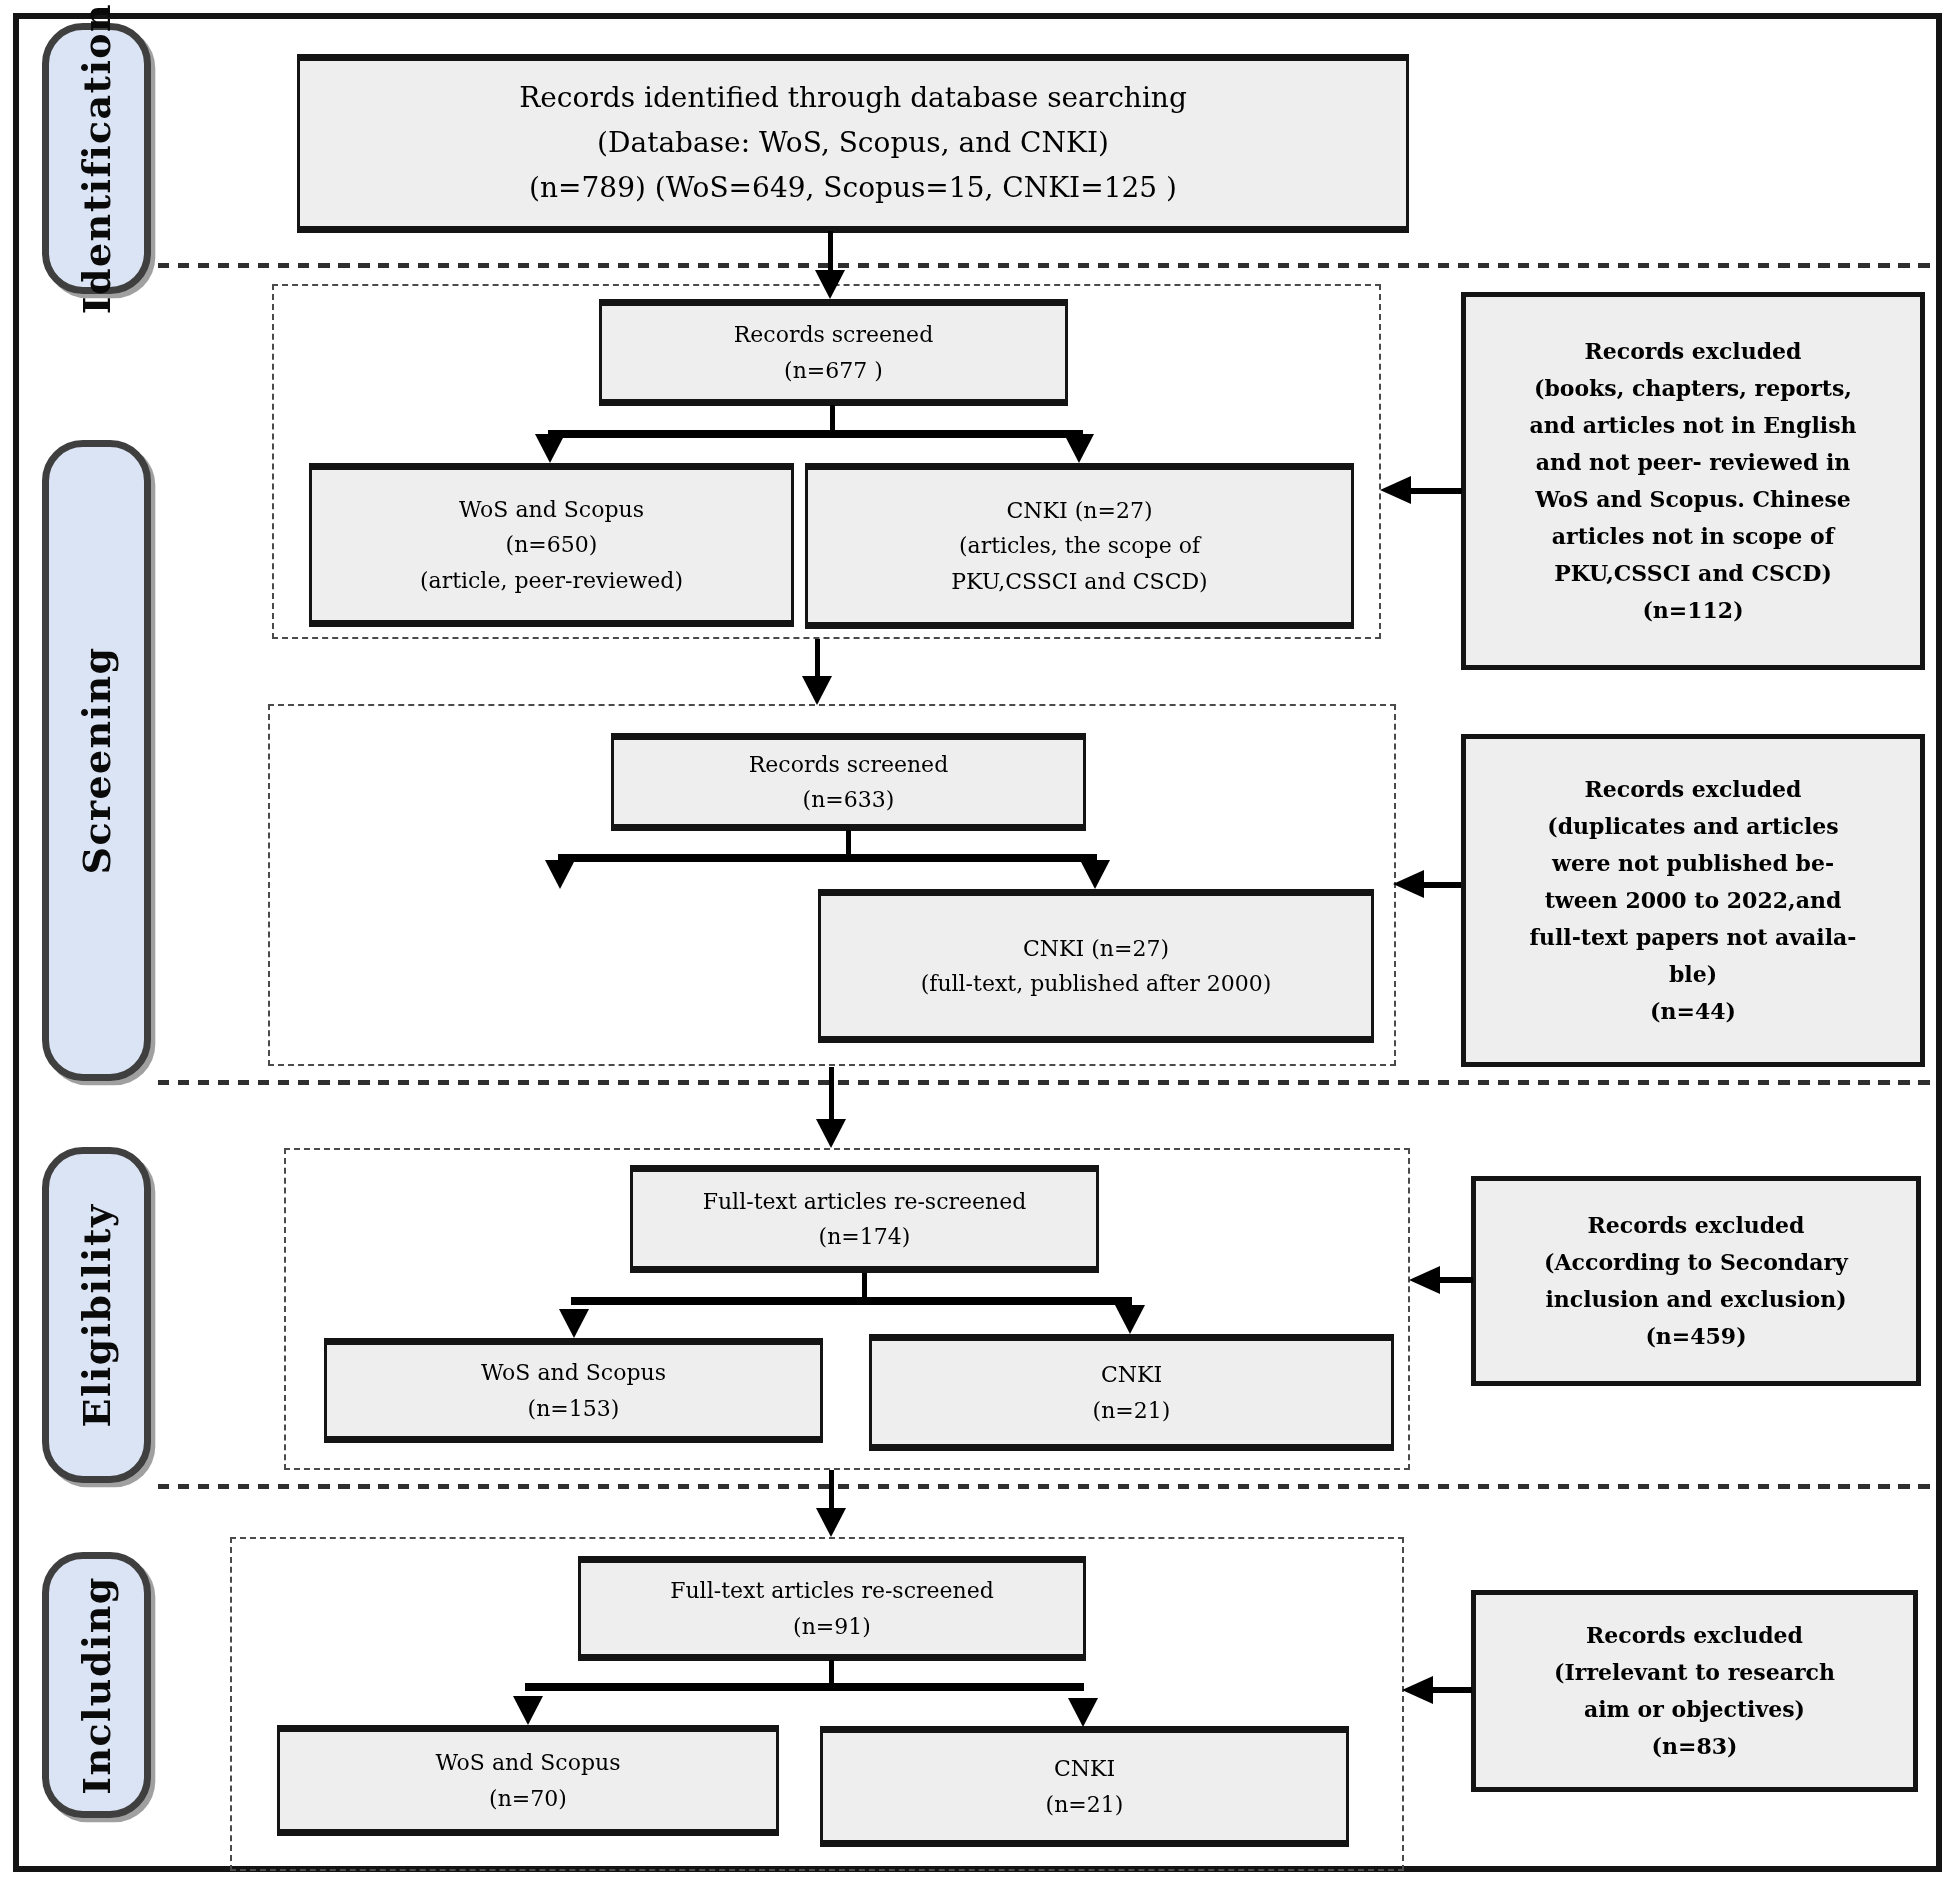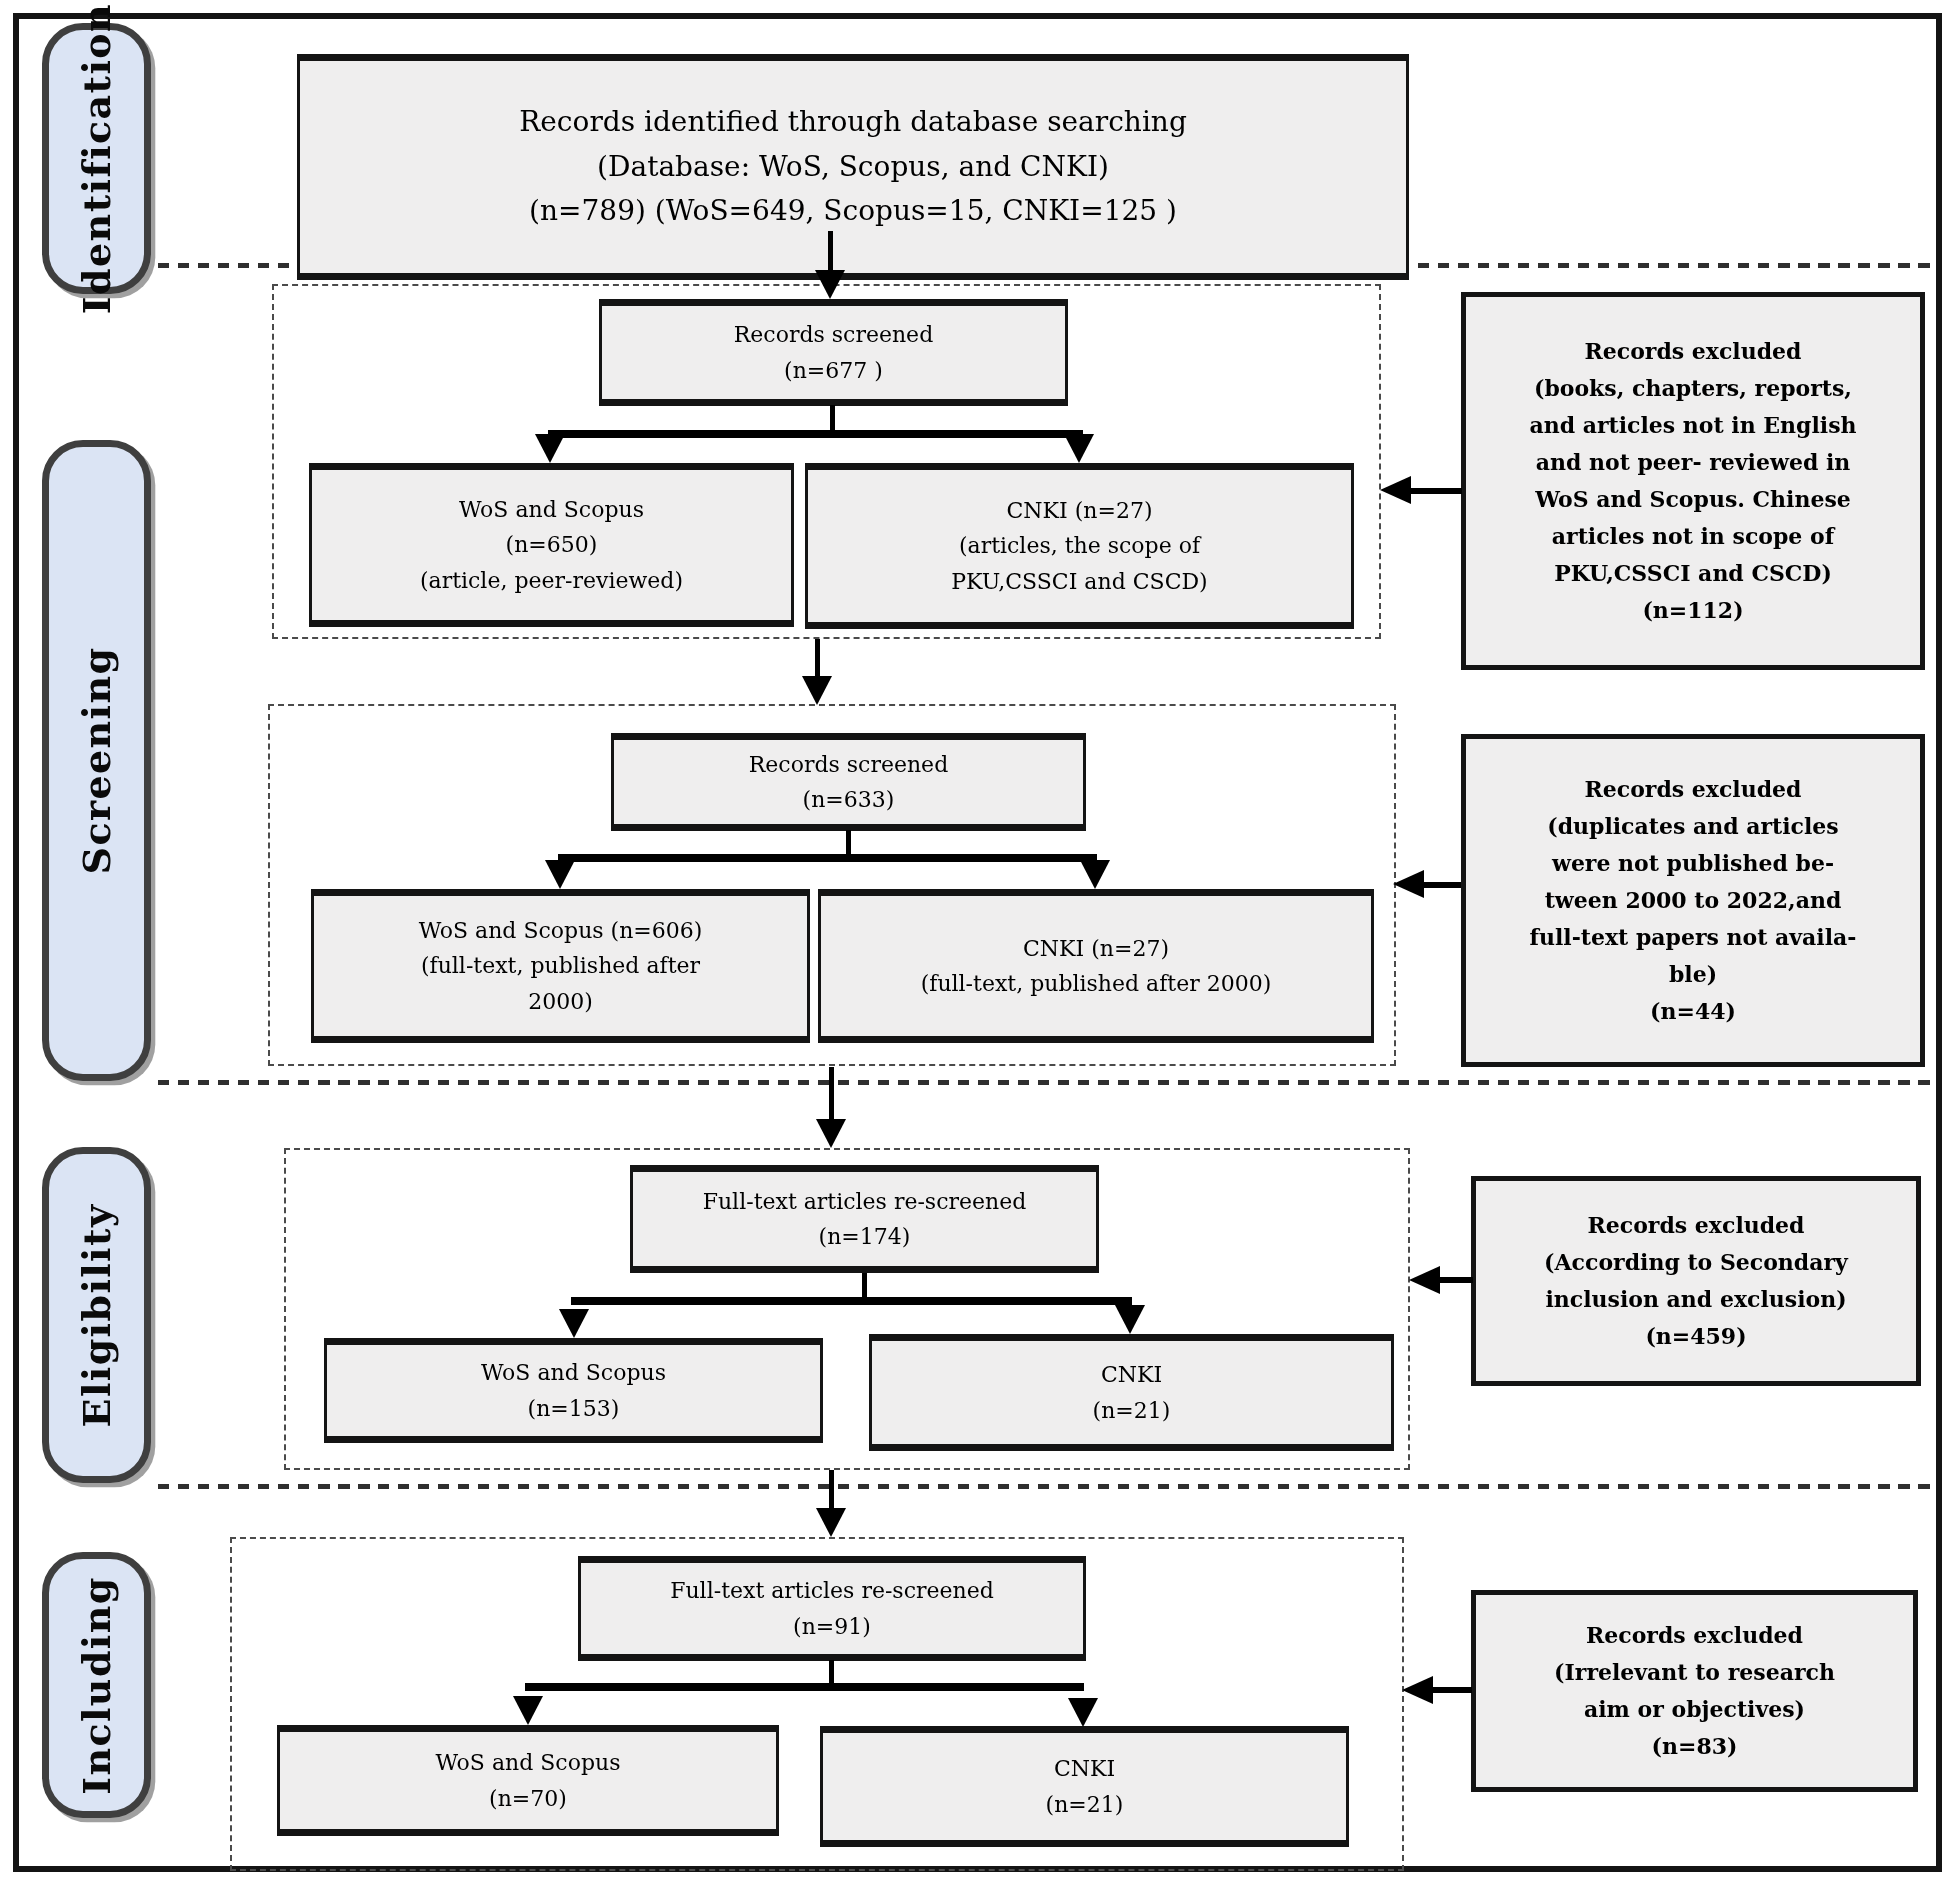--- a/index.html
+++ b/index.html
@@ -58,38 +58,35 @@
 
   <div class="sep" style="left:158px; top:263px;  width:1774px;"></div>
   <div class="sep" style="left:158px; top:1080px; width:1774px;"></div>
   <div class="sep" style="left:158px; top:1484px; width:1774px;"></div>
 
   <div class="dashed" style="left:272px; top:284px;  width:1109px; height:355px;"></div>
   <div class="dashed" style="left:268px; top:704px; width:1128px; height:362px;"></div>
   <div class="dashed" style="left:284px; top:1148px; width:1126px; height:322px;"></div>
   <div class="dashed" style="left:230px; top:1537px; width:1174px; height:334px;"></div>
 
-  <div class="node big" style="left:297px; top:54px; width:1112px; height:226px;">Records identified through database searching
+  <div class="node big" style="left:297px; top:54px; width:1112px; height:179px;">Records identified through database searching
 (Database: WoS, Scopus, and CNKI)
 (n=789) (WoS=649, Scopus=15, CNKI=125 )</div>
 
   <div class="node" style="left:599px; top:299px; width:469px; height:107px;">Records screened
 (n=677 )</div>
   <div class="node" style="left:309px;  top:463px; width:485px; height:164px;">WoS and Scopus
 (n=650)
 (article, peer-reviewed)</div>
   <div class="node" style="left:805px; top:463px; width:549px; height:166px;">CNKI (n=27)
 (articles, the scope of
 PKU,CSSCI and CSCD)</div>
 
   <div class="node" style="left:611px; top:733px; width:475px;  height:98px;">Records screened
 (n=633)</div>
-  <div class="node" style="left:311px;  top:889px; width:499px; height:154px;">WoS and Scopus (n=606)
-(full-text, published after
-2000)</div>
   <div class="node" style="left:818px; top:889px; width:556px; height:154px;">CNKI (n=27)
 (full-text, published after 2000)</div>
 
   <div class="node" style="left:630px; top:1165px; width:469px;  height:108px;">Full-text articles re-screened
 (n=174)</div>
   <div class="node" style="left:324px;  top:1338px; width:499px; height:105px;">WoS and Scopus
 (n=153)</div>
   <div class="node" style="left:869px; top:1334px; width:525px; height:117px;">CNKI
 (n=21)</div>
 

